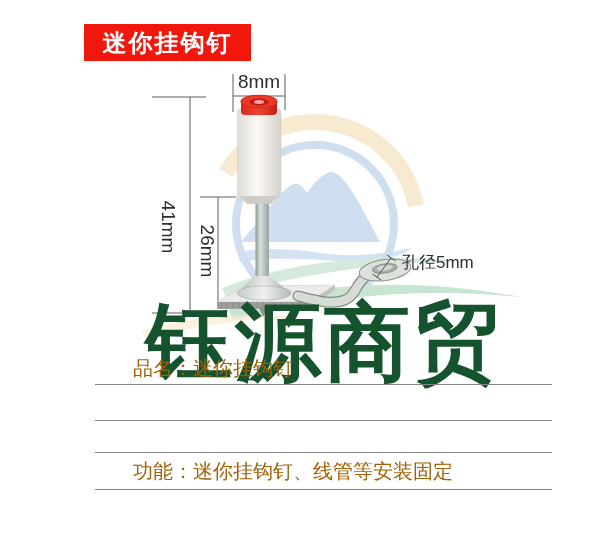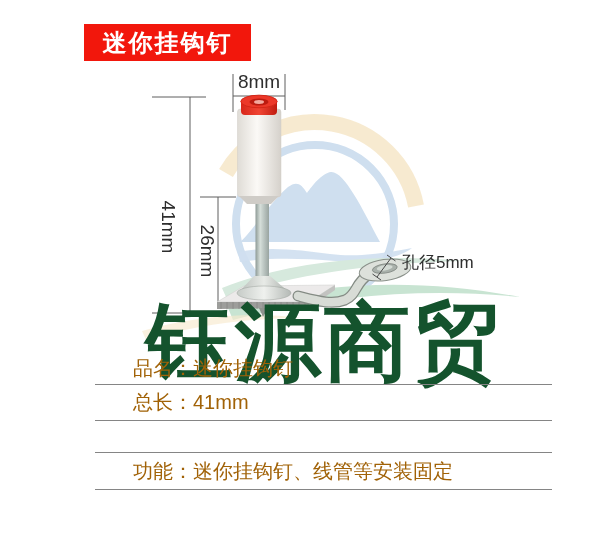--- a/index.html
+++ b/index.html
@@ -135,21 +135,20 @@
     </g>
   </svg>
 
   <div class="watermark">钰源商贸</div>
 
   <div class="spec-table">
     <div class="spec-row r1">
       <span class="cell-left">品名：迷你挂钩钉</span>
     </div>
     <div class="spec-row r2">
-      <span class="cell-left">总长：41mm</span>
     </div>
     <div class="spec-row r3">
     </div>
     <div class="spec-row r4">
       <span class="cell-left">功能：迷你挂钩钉、线管等安装固定</span>
     </div>
   </div>
 
 </div>
 

